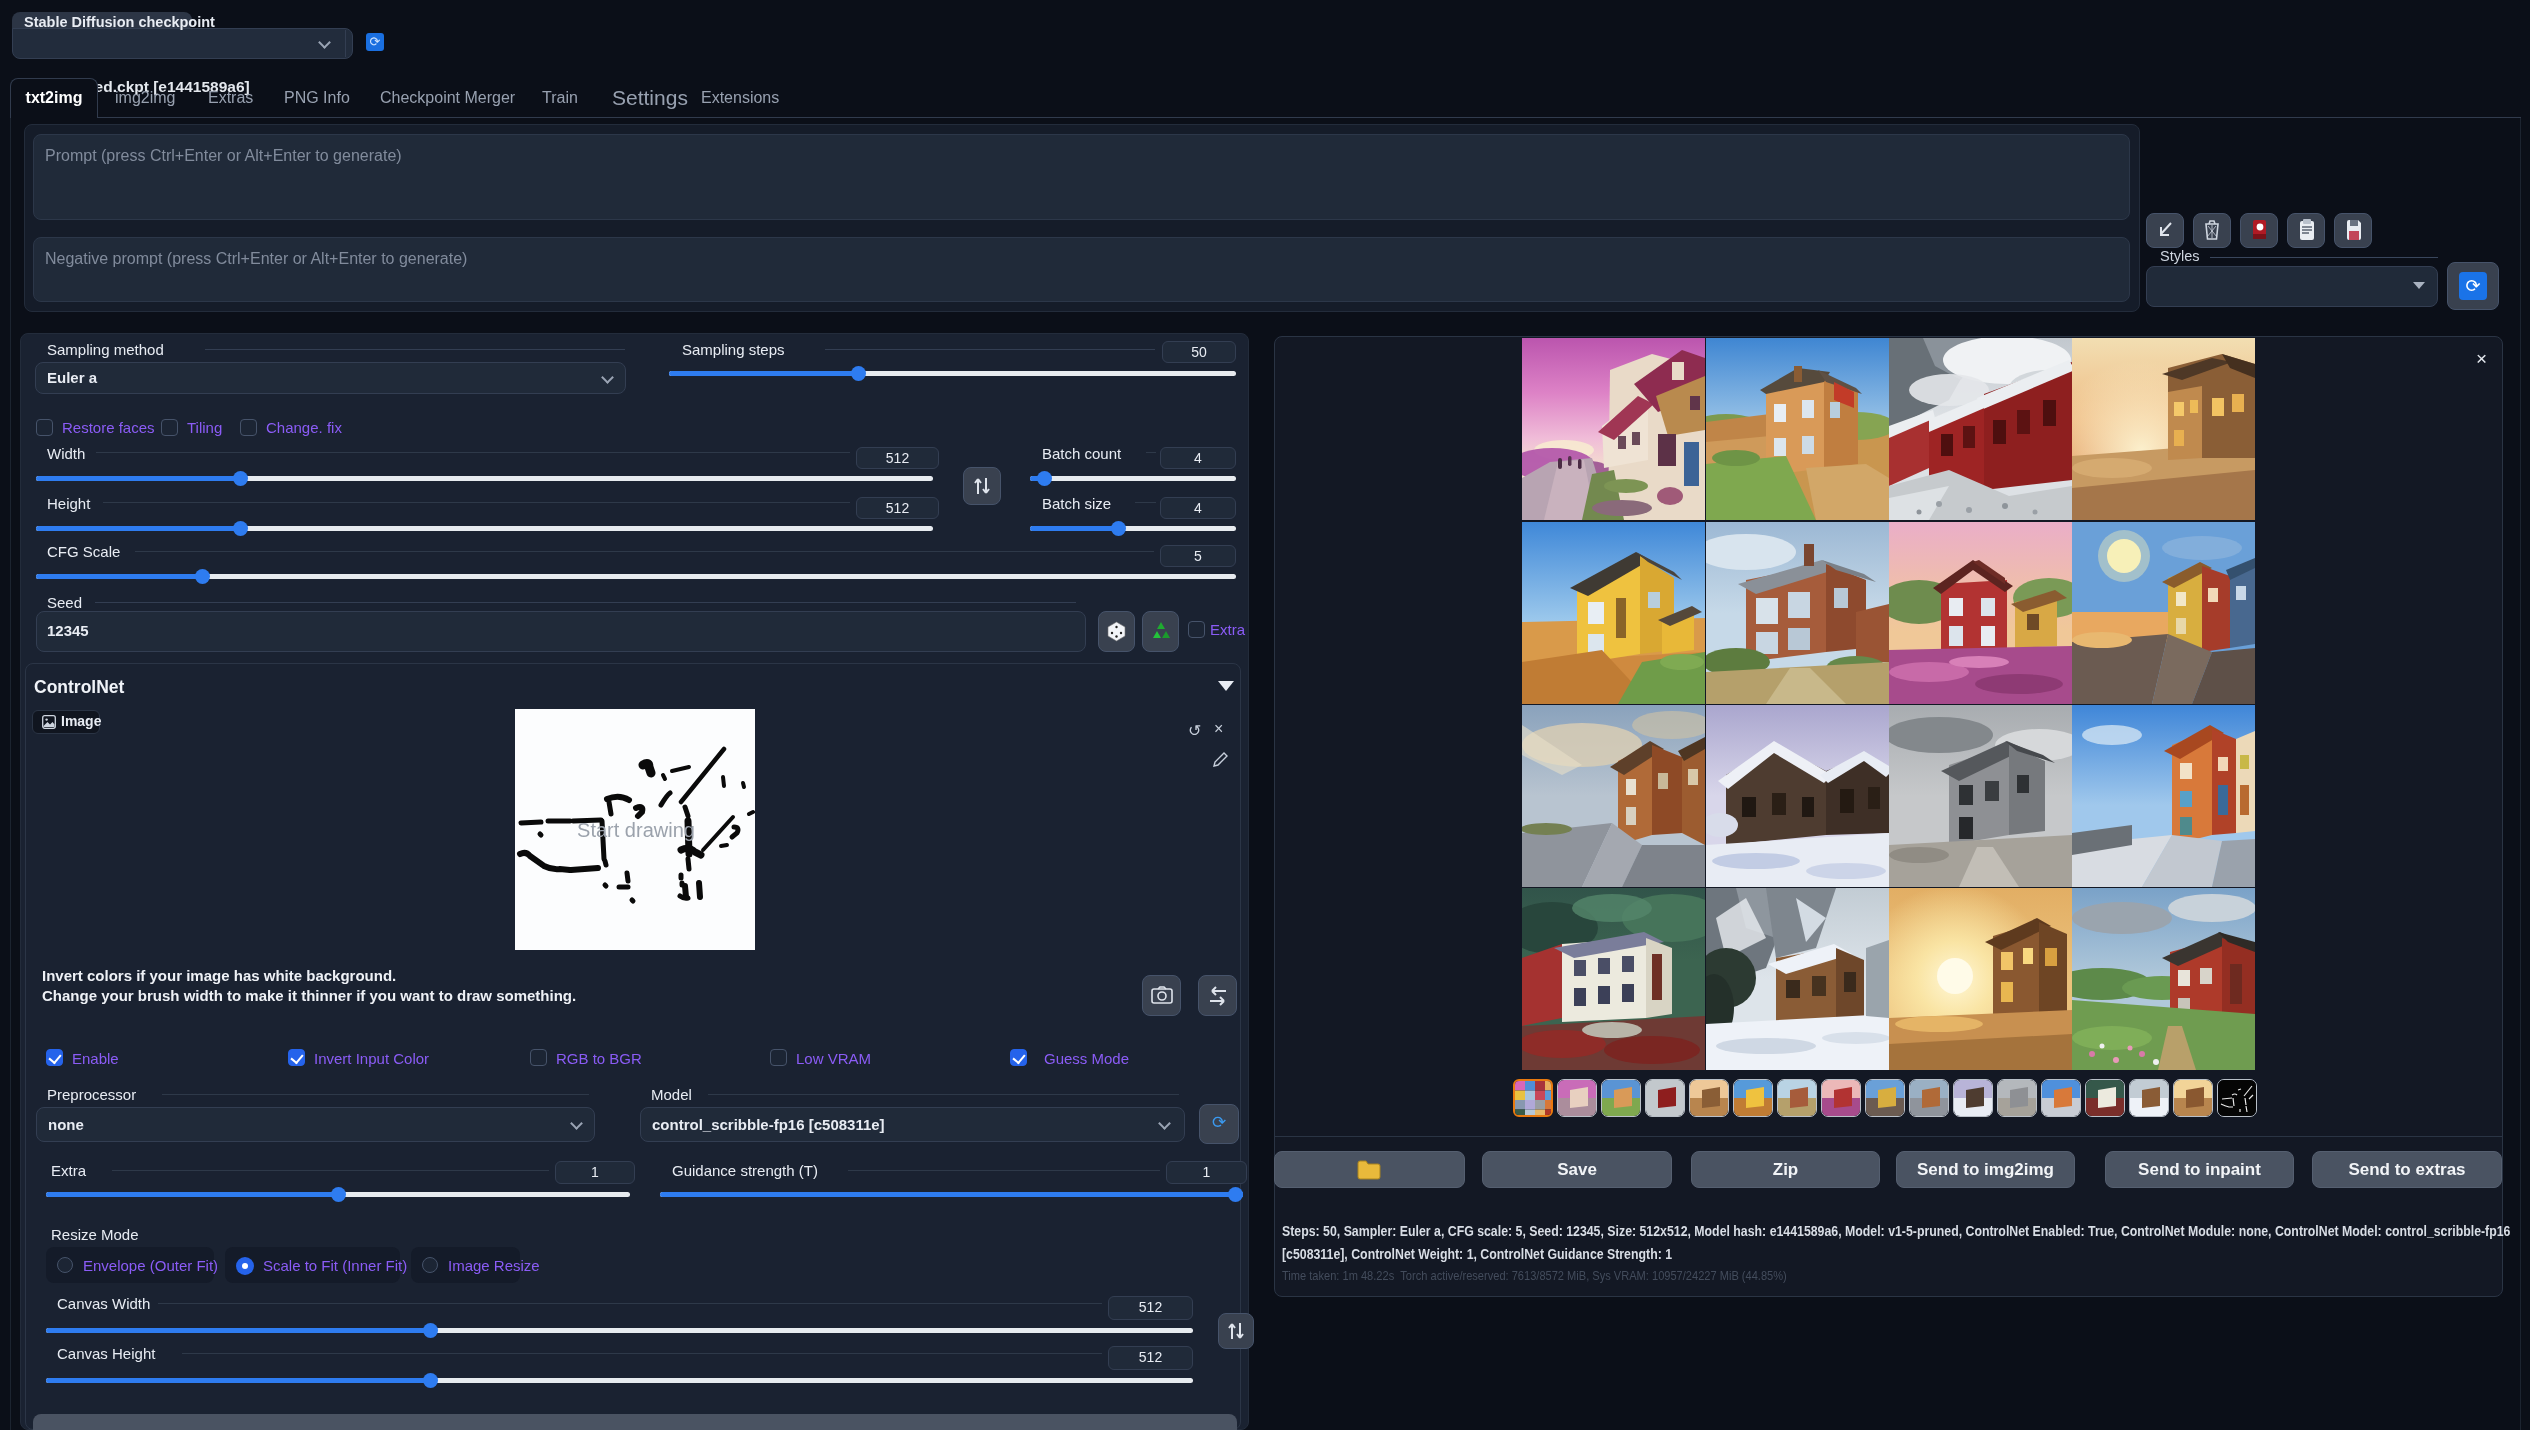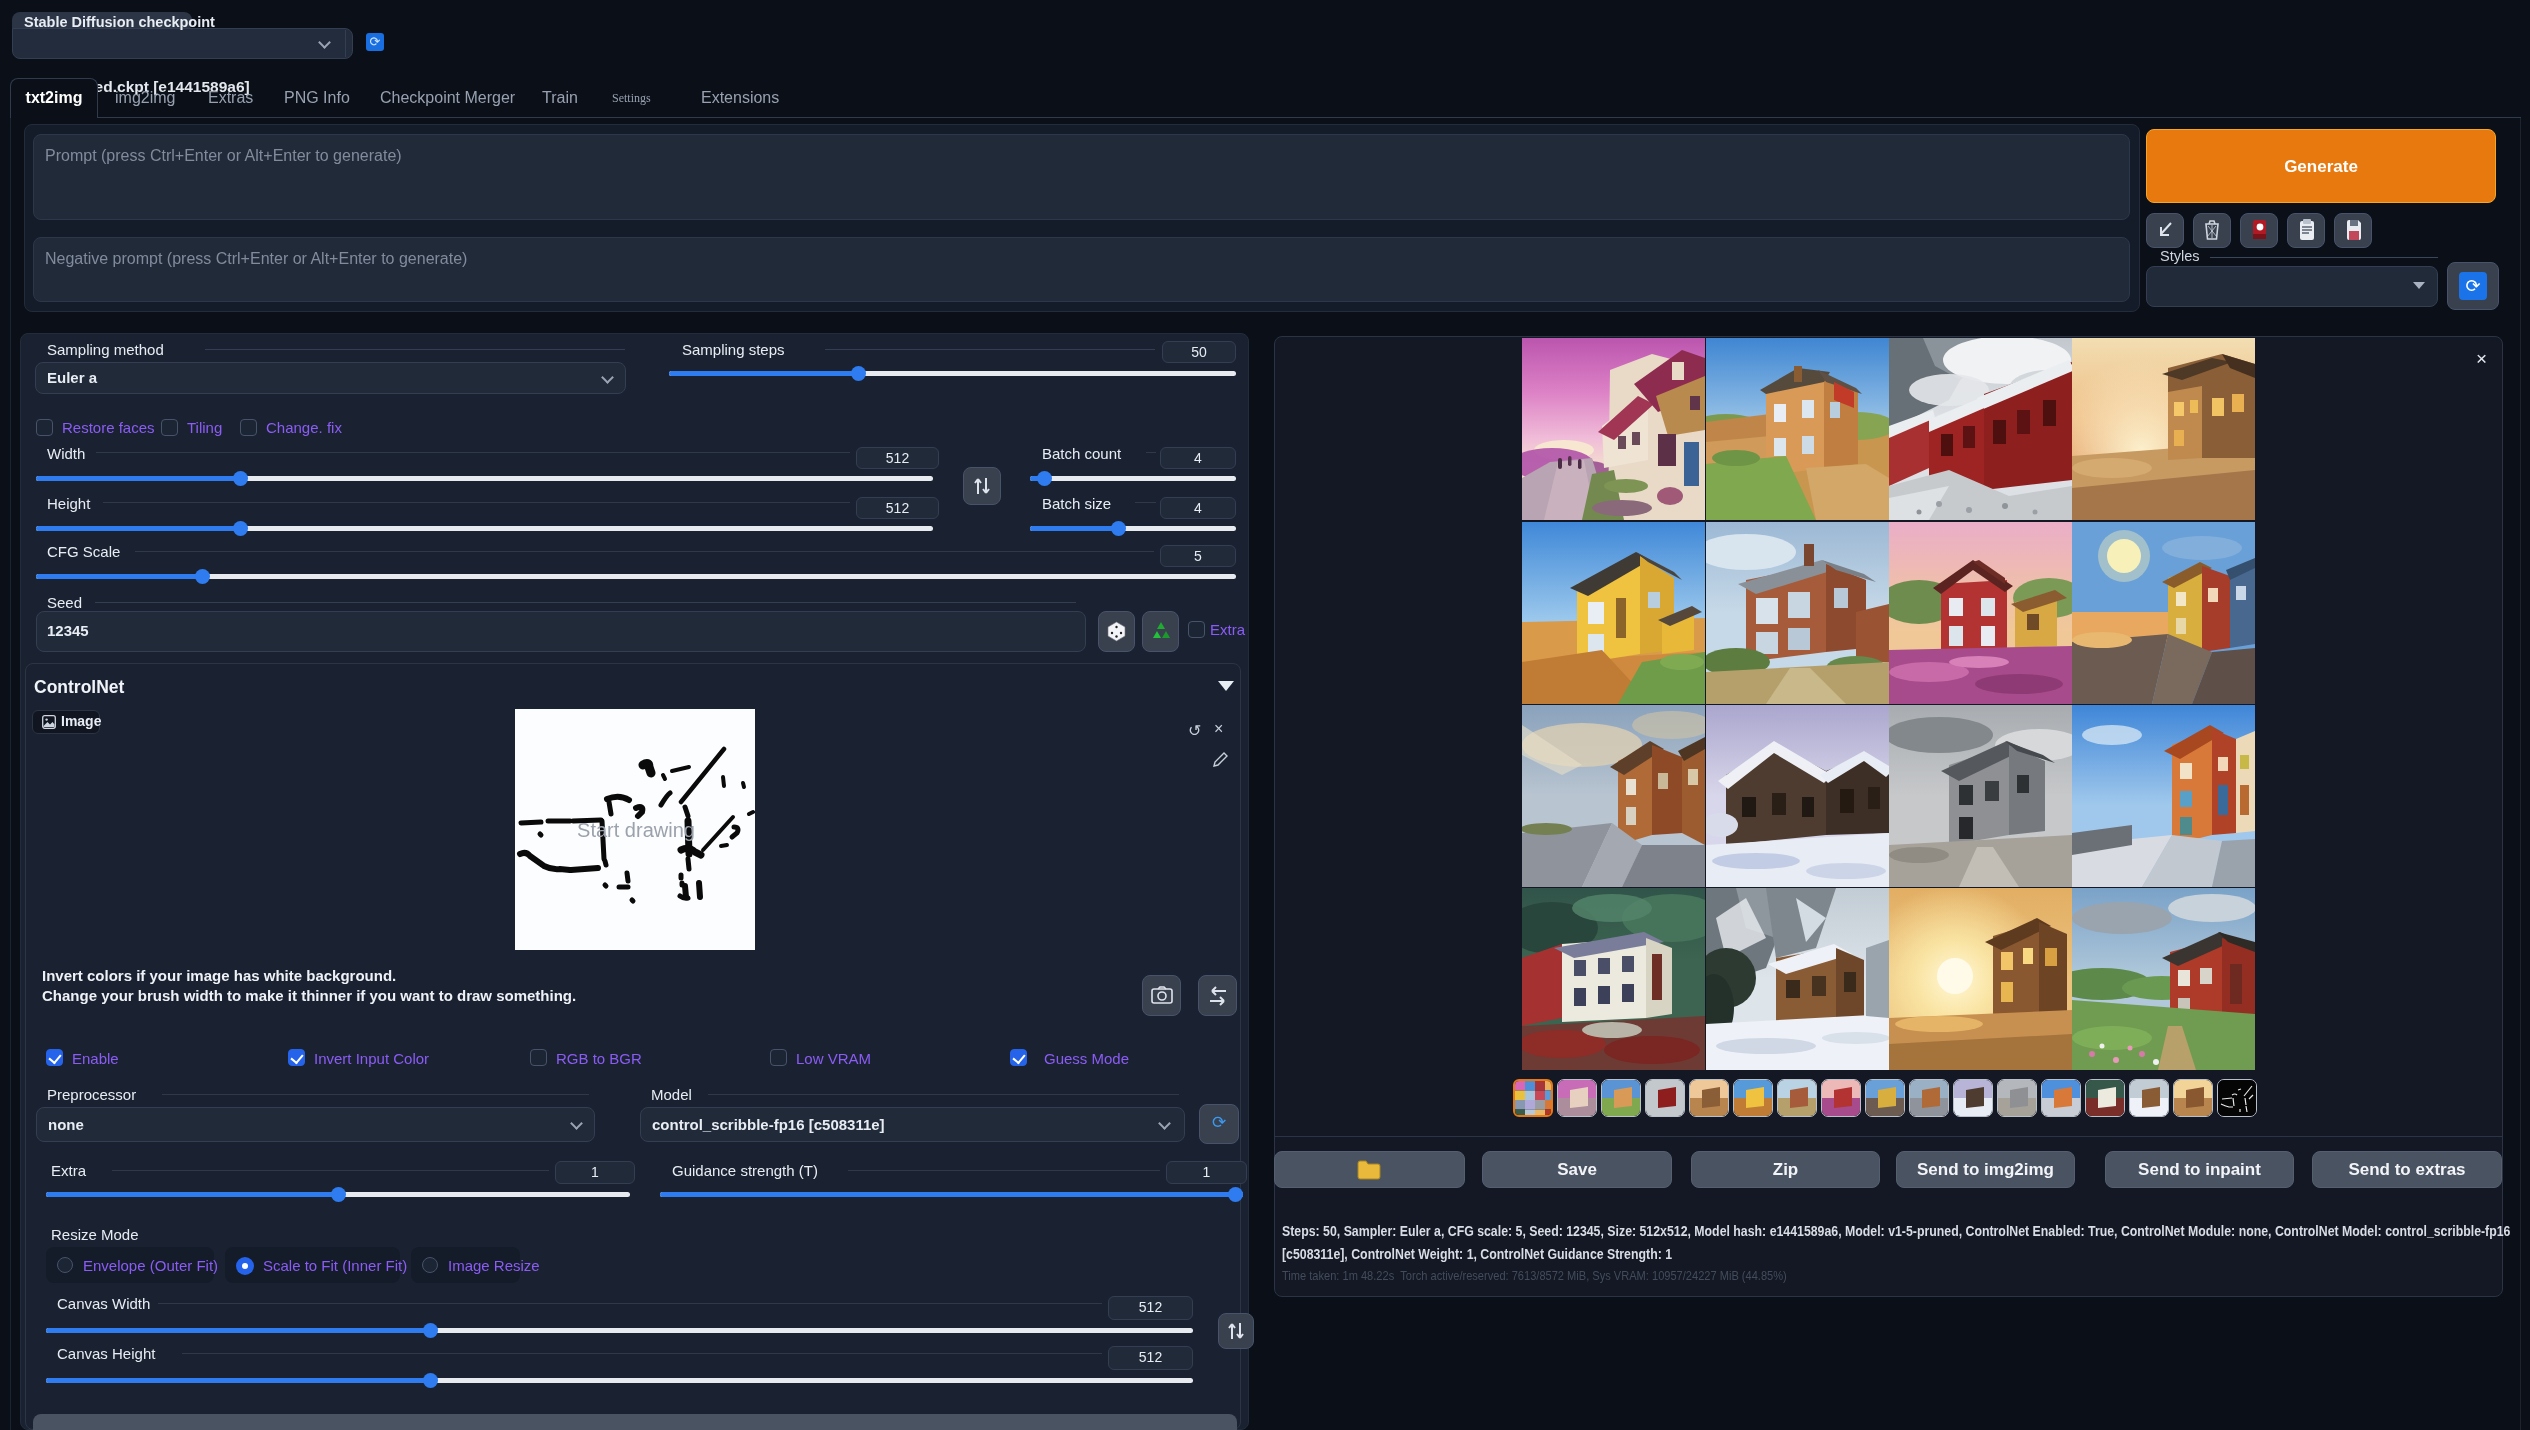--- a/index.html
+++ b/index.html
@@ -40,30 +40,29 @@
 <div class="abs" style="left:10px;top:1430px;width:0;height:0;"></div>
 <div class="abs" style="left:10px;top:118px;width:1px;height:1312px;background:#1c2430;"></div>
 <div class="abs" style="left:2520px;top:118px;width:1px;height:1312px;background:#1c2430;"></div>
 <div class="abs" style="left:10px;top:78px;width:88px;height:40px;background:#0b0f18;border:1px solid #313b4d;border-bottom:none;border-radius:8px 8px 0 0;"></div>
 <div class="abs" style="left:10px;top:78px;width:88px;height:40px;color:#fff;font-size:16px;font-weight:600;text-align:center;line-height:40px;">txt2img</div>
 <div class="abs" style="left:115px;top:78px;width:60px;color:#98a1b0;font-size:16px;line-height:40px;">img2img</div>
 <div class="abs" style="left:208px;top:78px;width:60px;color:#98a1b0;font-size:16px;line-height:40px;">Extras</div>
 <div class="abs" style="left:284px;top:78px;width:80px;color:#98a1b0;font-size:16px;line-height:40px;">PNG Info</div>
 <div class="abs" style="left:380px;top:78px;width:160px;color:#98a1b0;font-size:16px;line-height:40px;">Checkpoint Merger</div>
 <div class="abs" style="left:542px;top:78px;width:50px;color:#98a1b0;font-size:16px;line-height:40px;">Train</div>
-<div class="abs" style="left:612px;top:78px;width:70px;color:#98a1b0;font-size:12px;line-height:40px;font-family:Liberation Serif, serif;">Settings</div>
+<div class="abs" style="left:612px;top:78px;width:70px;color:#98a1b0;font-size:21px;line-height:40px;">Settings</div>
 <div class="abs" style="left:701px;top:78px;width:90px;color:#98a1b0;font-size:16px;line-height:40px;">Extensions</div>
 
 <div class="abs" style="left:24px;top:124px;width:2116px;height:188px;background:#151c29;border:1px solid #232c3b;border-radius:8px;"></div>
 <div class="abs" style="left:33px;top:134px;width:2097px;height:86px;background:#202a39;border:1px solid #2c3749;border-radius:8px;"></div>
 <div class="abs" style="left:45px;top:147px;color:#818b9c;font-size:16px;">Prompt (press Ctrl+Enter or Alt+Enter to generate)</div>
 <div class="abs" style="left:33px;top:237px;width:2097px;height:65px;background:#202a39;border:1px solid #2c3749;border-radius:8px;"></div>
 <div class="abs" style="left:45px;top:250px;color:#818b9c;font-size:16px;">Negative prompt (press Ctrl+Enter or Alt+Enter to generate)</div>
 
-<div class="abs" style="left:2146px;top:129px;width:350px;height:74px;background:#e8790f;border:1px solid #f5a623;border-radius:8px;color:#fff;font-size:17px;font-weight:700;text-align:center;line-height:74px;">Generate</div>
 <div class="btn" style="left:2146px;top:213px;width:38px;height:35px;"></div>
 <div class="btn" style="left:2193px;top:213px;width:38px;height:35px;"></div>
 <div class="btn" style="left:2240px;top:213px;width:38px;height:35px;"></div>
 <div class="btn" style="left:2287px;top:213px;width:38px;height:35px;"></div>
 <div class="btn" style="left:2334px;top:213px;width:38px;height:35px;"></div>
 <div class="abs" style="left:2156px;top:219px;">
 <svg width="18" height="22" viewBox="0 0 18 22">
         <path d="M15 4 L5 15 M5 8 L5 16 L13 16" stroke="#dfe4ec" stroke-width="2" fill="none"></path>
       </svg></div>
 <div class="abs" style="left:2203px;top:218px;">

